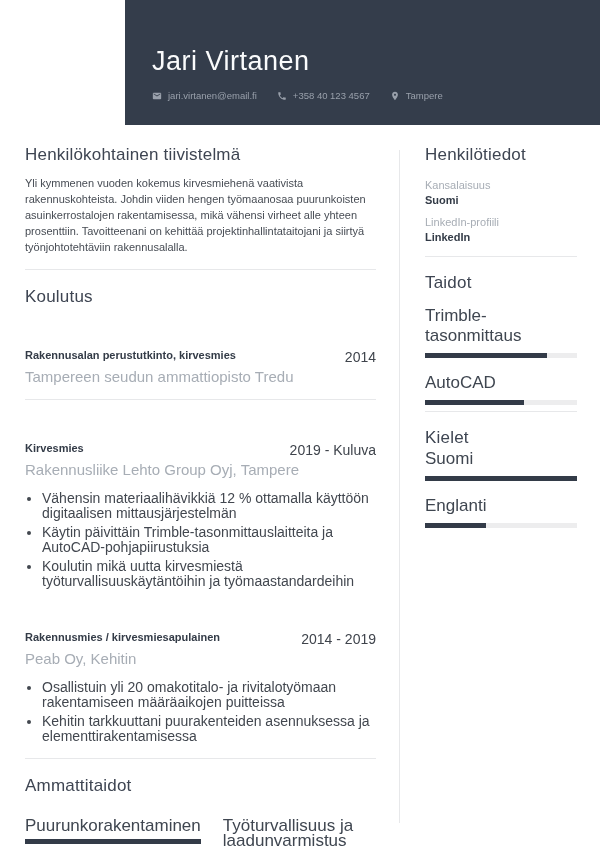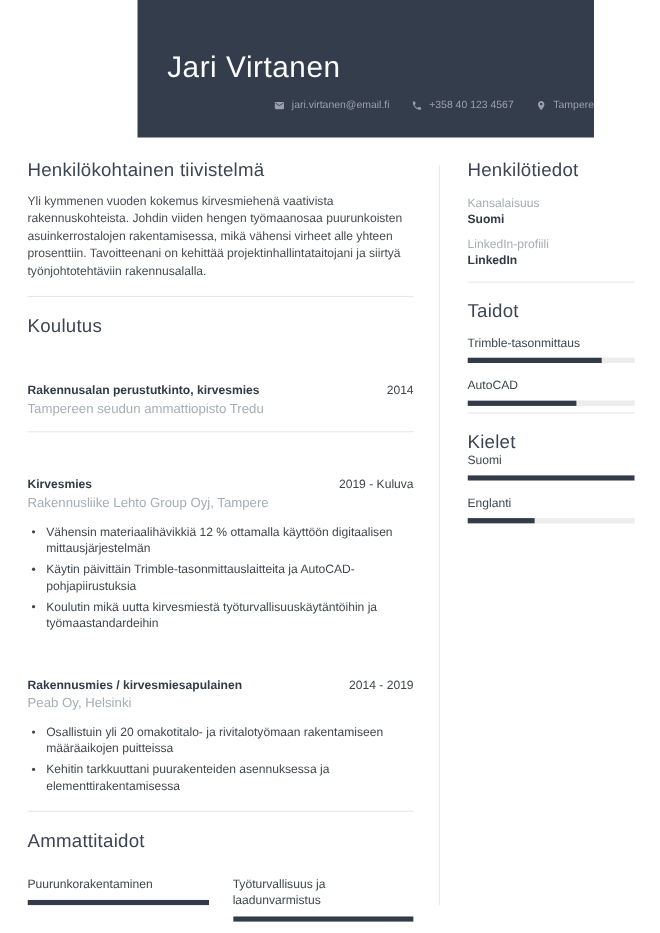--- a/index.html
+++ b/index.html
@@ -3,47 +3,47 @@
 <meta charset="utf-8">
 <style>
   html,body{margin:0;padding:0;}
   body{
     width:600px;height:848px;position:relative;background:#ffffff;
     font-family:"Liberation Sans","DejaVu Sans",sans-serif;
     color:#474c54;-webkit-font-smoothing:antialiased;overflow:hidden;
   }
   
   .header{
-    position:absolute;left:125px;top:0;width:415px;height:125px;
+    position:absolute;left:125px;top:0;width:475px;height:125px;
     background:#343d4b;box-sizing:border-box;padding:46px 0 0 27px;
   }
   .name{font-size:27px;font-weight:500;color:#fafbfc;letter-spacing:.5px;margin:0;}
-  .contact-row{display:flex;align-items:center;gap:20px;margin-top:13px;color:#99a0ab;justify-content:flex-end;}
+  .contact-row{display:flex;align-items:center;gap:20px;margin-top:13px;color:#99a0ab;}
   .contact{display:flex;align-items:center;gap:6px;font-size:9.5px;}
   .cicon{width:10px;height:10px;display:inline-block;flex:0 0 auto;}
   .cicon svg{width:10px;height:10px;display:block;fill:currentColor;}
   
   .col-left{position:absolute;left:25px;top:145px;width:351px;}
   .col-right{position:absolute;left:425px;top:145px;width:152px;}
   .v-divider{position:absolute;left:399px;top:150px;width:1px;height:673px;background:#e7e8ea;}
   .h-divider{height:1px;background:#e7e8ea;border:0;margin:14px 0 17px;}
   
   .section-title{font-size:17px;font-weight:500;color:#3e4552;letter-spacing:.2px;margin:0 0 10px;}
   .body-text{font-size:11px;line-height:16px;margin:0;}
   .item-head{display:flex;justify-content:space-between;align-items:flex-start;margin-top:42px;}
   .item-title{font-size:11px;font-weight:700;color:#333b47;}
-  .item-date{font-size:11px;color:#3f444c;white-space:nowrap;}
-  .item-sub{font-size:12px;color:#a7adb5;margin-top:3px;}
+  .item-date{font-size:14px;color:#3f444c;white-space:nowrap;}
+  .item-sub{font-size:15px;color:#a7adb5;margin-top:3px;}
   ul.bullets{margin:13px 0 0;padding-left:17px;}
-  ul.bullets li{font-size:11px;line-height:15px;color:#42474f;margin-bottom:4px;}
+  ul.bullets li{font-size:14px;line-height:15px;color:#42474f;margin-bottom:4px;}
   .exp-item{margin-bottom:14px;}
   
   .bar-track{height:5px;background:#ededee;position:relative;overflow:hidden;}
   .bar-fill{height:5px;background:#333b48;width:0;}
-  .skill-name{font-size:11px;color:#3f4650;}
+  .skill-name{font-size:17px;color:#3f4650;}
   .side-skill{margin-bottom:15px;}
   .side-skill .bar-track{margin-top:7px;}
   
   .pro-grid{display:grid;grid-template-columns:1fr 1fr;column-gap:22px;margin-top:4px;}
   .pro-item .skill-name{line-height:15px;}
   .pro-item .bar-track{margin-top:6px;}
   
   .card-grid{display:grid;grid-template-columns:1fr 1fr;column-gap:10px;row-gap:17px;margin-top:14px;}
   .card-item{display:flex;align-items:center;gap:9px;font-size:11px;color:#333b47;}
   
@@ -120,21 +120,21 @@
         <li>Käytin päivittäin Trimble-tasonmittauslaitteita ja AutoCAD-pohjapiirustuksia</li>
         <li>Koulutin mikä uutta kirvesmiestä työturvallisuuskäytäntöihin ja työmaastandardeihin</li>
       </ul>
     </div>
 
     <div class="exp-item">
       <div class="item-head">
         <span class="item-title">Rakennusmies / kirvesmiesapulainen</span>
         <span class="item-date">2014 - 2019</span>
       </div>
-      <div class="item-sub">Peab Oy, Helsinki</div>
+      <div class="item-sub">Peab Oy, Kehitin</div>
       <ul class="bullets">
         <li>Osallistuin yli 20 omakotitalo- ja rivitalotyömaan rakentamiseen määräaikojen puitteissa</li>
         <li>Kehitin tarkkuuttani puurakenteiden asennuksessa ja elementtirakentamisessa</li>
       </ul>
     </div>
   </section>
   <div class="h-divider" style="margin-top:6px;"></div>
 
   <section>
     <h2 class="section-title" style="margin-bottom:22px;">Ammattitaidot</h2>

